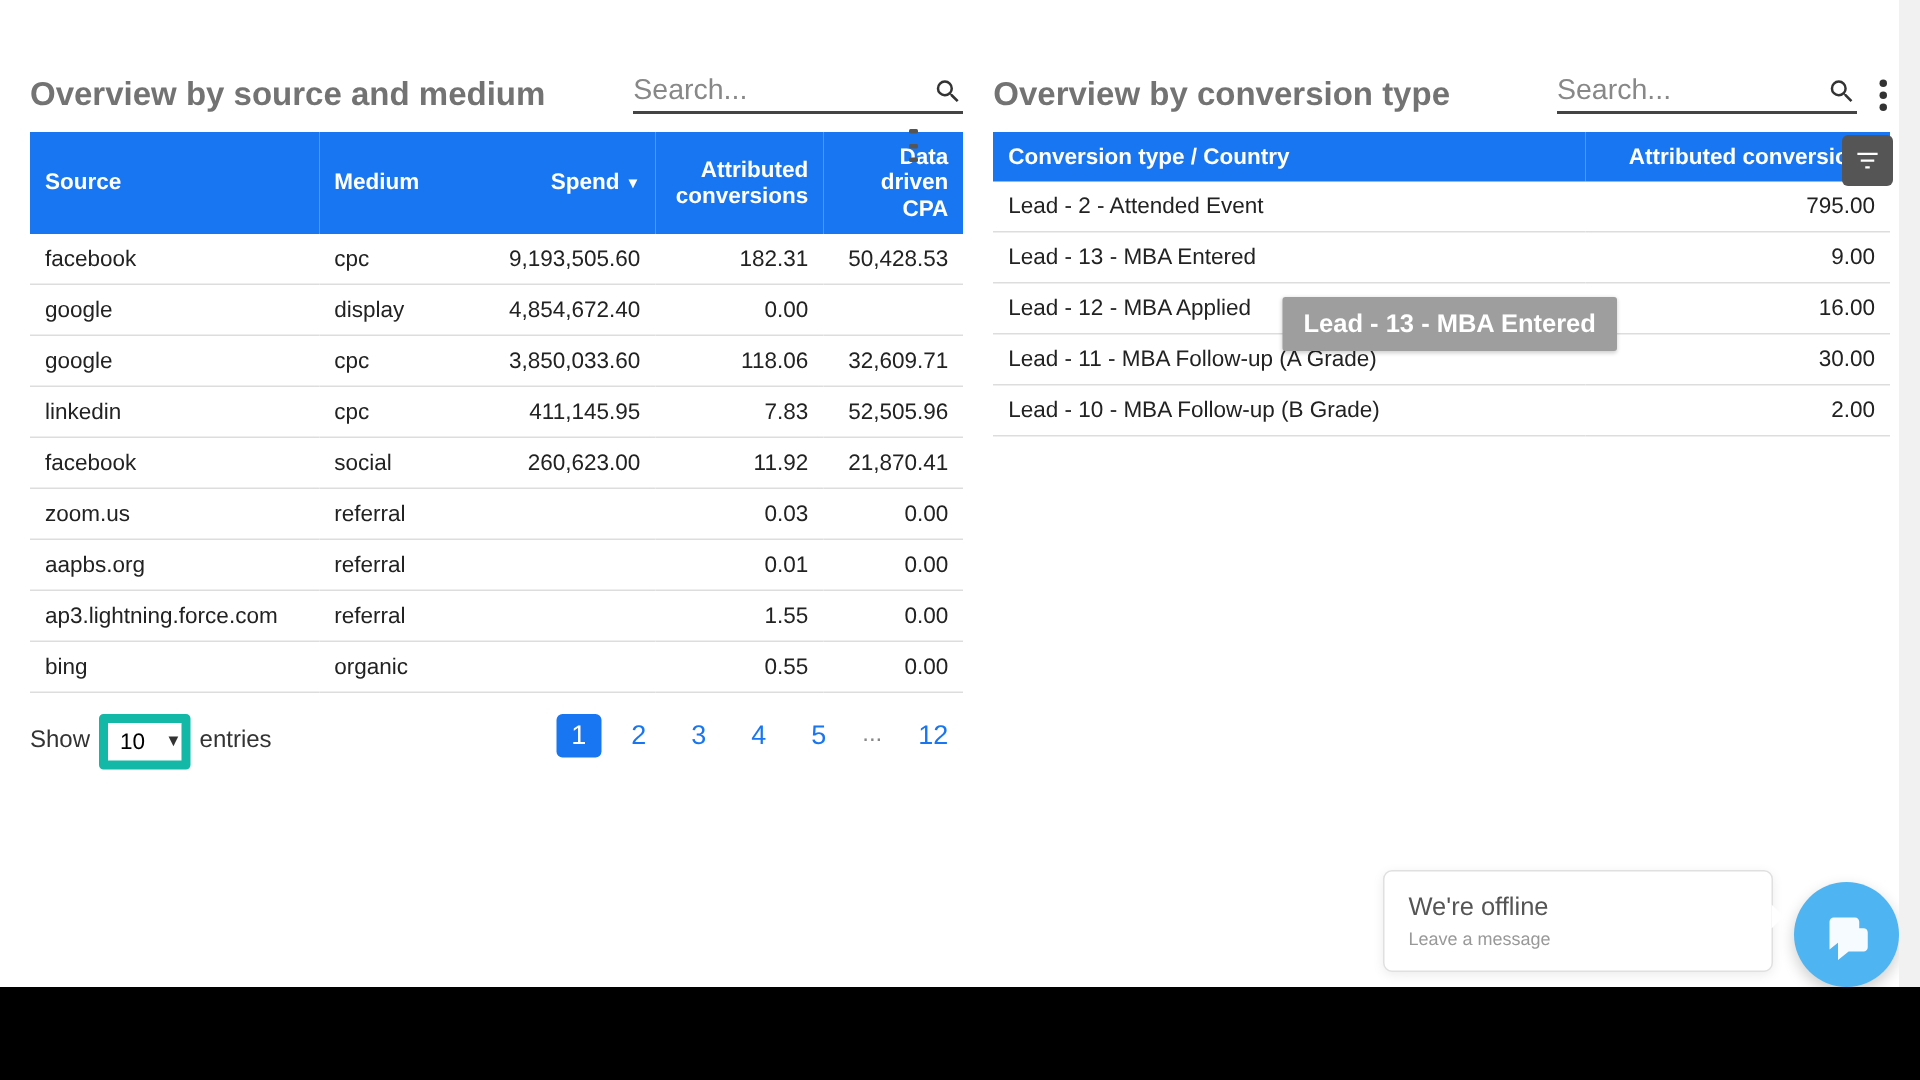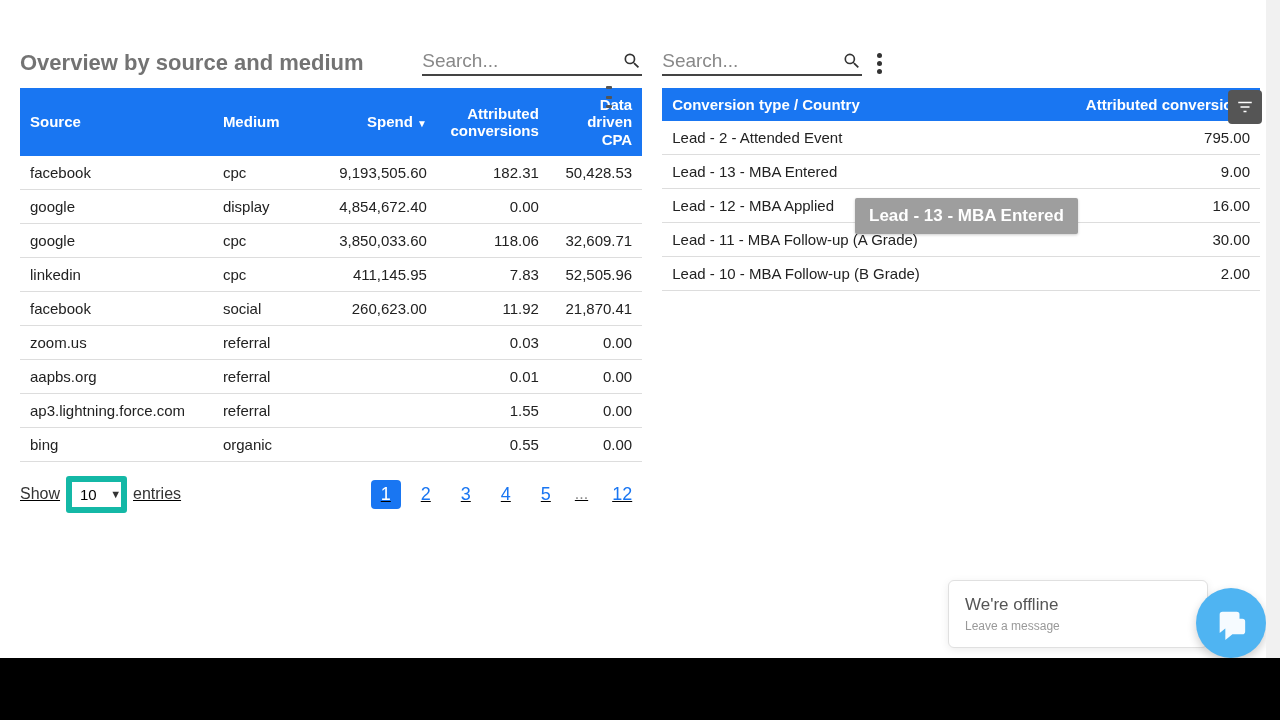--- a/index.html
+++ b/index.html
@@ -11,35 +11,35 @@
   .search-wrap { display:flex; align-items:center; border-bottom:2px solid #444; padding-bottom:2px; width:220px;}
   .search-wrap input { border:none; outline:none; font-size:19px; color:#666; width:100%; background:transparent;}
   .search-wrap input::placeholder{color:#888;}
   .search-icon { width:22px; height:22px; color:#333; cursor:pointer; }
   table { width:100%; border-collapse:collapse; table-layout:fixed;}
   thead th { background:#1976f2; color:#fff; font-weight:700; padding:8px 10px; text-align:left; font-size:15px; vertical-align:middle;}
   thead th.num { text-align:right; }
   tbody td { padding:8px 10px; border-bottom:1px solid #ddd; font-size:15px; color:#222; white-space:nowrap; overflow:hidden; text-overflow:ellipsis;}
   tbody td.num { text-align:right; }
   .sort-caret { font-size:10px; margin-left:4px; vertical-align:middle;}
-  .pager-row { display:flex; align-items:center; justify-content:space-between; margin-top:14px;text-decoration:underline;}
+  .pager-row { display:flex; align-items:flex-start; justify-content:space-between; margin-top:14px;}
   .show-entries { display:flex; align-items:center; gap:6px; font-size:16px; color:#333;}
   .show-entries select { font-size:15px; padding:4px 24px 4px 8px; border:6px solid #14b8a6; border-radius:3px; appearance:none; background:#fff; position:relative;}
   .select-wrap { position:relative; display:inline-block;}
   .select-caret { position:absolute; right:6px; top:50%; transform:translateY(-50%); pointer-events:none; font-size:11px; color:#333;}
   .pagination { display:flex; gap:10px; align-items:center;}
   .page-link { color:#1976f2; font-size:18px; padding:4px 10px; cursor:pointer; border-radius:4px; text-decoration:none;}
   .page-link.active { background:#1976f2; color:#fff;}
   .page-ellipsis { color:#888; padding:0 4px;}
   .right-head { display:flex; align-items:center; gap:12px; }
   .kebab { width:10px; display:flex; flex-direction:column; gap:3px; cursor:pointer; align-items:center;}
   .kebab span { width:5px; height:5px; background:#333; border-radius:50%; display:block;}
   .filter-btn { width:34px; height:34px; background:#555; border-radius:4px; display:flex; align-items:center; justify-content:center; cursor:pointer; position:absolute; top:90px; right:18px;}
   .tooltip { position:absolute; top:198px; left:855px; background:#9e9e9e; color:#fff; padding:8px 14px; font-size:17px; font-weight:600; border-radius:2px; white-space:nowrap; box-shadow:0 1px 3px rgba(0,0,0,0.2);}
-  .chat-box { position:absolute; bottom:72px; right:72px; width:260px; background:#fff; border:1px solid #e0e0e0; border-radius:6px; padding:14px 16px; box-shadow:0 2px 8px rgba(0,0,0,0.08);}
+  .chat-box { position:absolute; bottom:72px; right:98px; width:260px; background:#fff; border:1px solid #e0e0e0; border-radius:6px; padding:14px 16px; box-shadow:0 2px 8px rgba(0,0,0,0.08);}
   .chat-title { font-size:17px; color:#555;}
   .chat-sub { font-size:12px; color:#999; margin-top:4px;}
   .chat-tail { position:absolute; right:-8px; top:22px; width:0; height:0; border-top:8px solid transparent; border-bottom:8px solid transparent; border-left:8px solid #fff;}
   .chat-fab { position:absolute; bottom:62px; right:14px; width:70px; height:70px; background:#4fb4f2; border-radius:50%; display:flex; align-items:center; justify-content:center; cursor:pointer; box-shadow:0 4px 10px rgba(0,0,0,0.2);}
   .bottom-bar { position:absolute; bottom:0; left:0; right:0; height:62px; background:#000;}
   .scrollbar-v { position:absolute; top:0; right:0; width:14px; height:658px; background:#f1f1f1;}
   .drag-handle { position:absolute; top:86px; left:606px; width:6px; height:22px; display:flex; flex-direction:column; justify-content:space-between;}
   .drag-handle span { height:3px; background:#555; display:block; border-radius:1px;}
   .multiline { line-height:1.15; }
 </style>
@@ -157,20 +157,21 @@
           <a class="page-link">4</a>
           <a class="page-link">5</a>
           <span class="page-ellipsis">...</span>
           <a class="page-link">12</a>
         </div>
     </div>
   </div>
 
   <div class="panel" style="flex:0.98;">
     <div class="panel-head">
+      <div class="panel-title">Overview by conversion type</div>
       <div class="right-head">
         <div class="search-wrap" style="width:200px;">
           <input placeholder="Search..." style="">
           <svg class="search-icon" viewBox="0 0 24 24" fill="currentColor">
               <path d="M15.5 14h-.79l-.28-.27A6.471 6.471 0 0016 9.5 6.5 6.5 0 109.5 16c1.61 0 3.09-.59 4.23-1.57l.27.28v.79l5 4.99L20.49 19l-4.99-5zM9.5 14A4.5 4.5 0 119.5 5a4.5 4.5 0 010 9z"></path>
             </svg>
         </div>
         <div class="kebab">
             <span></span>
             <span></span>

